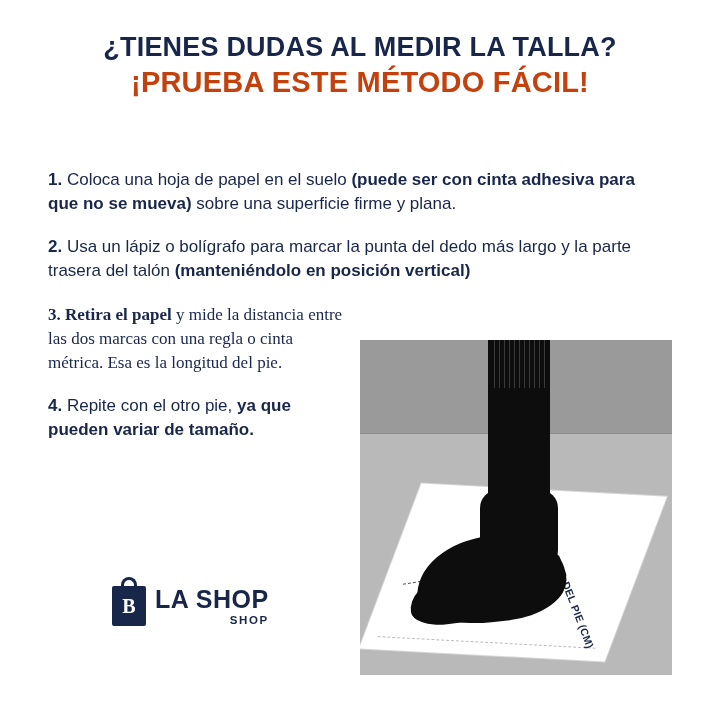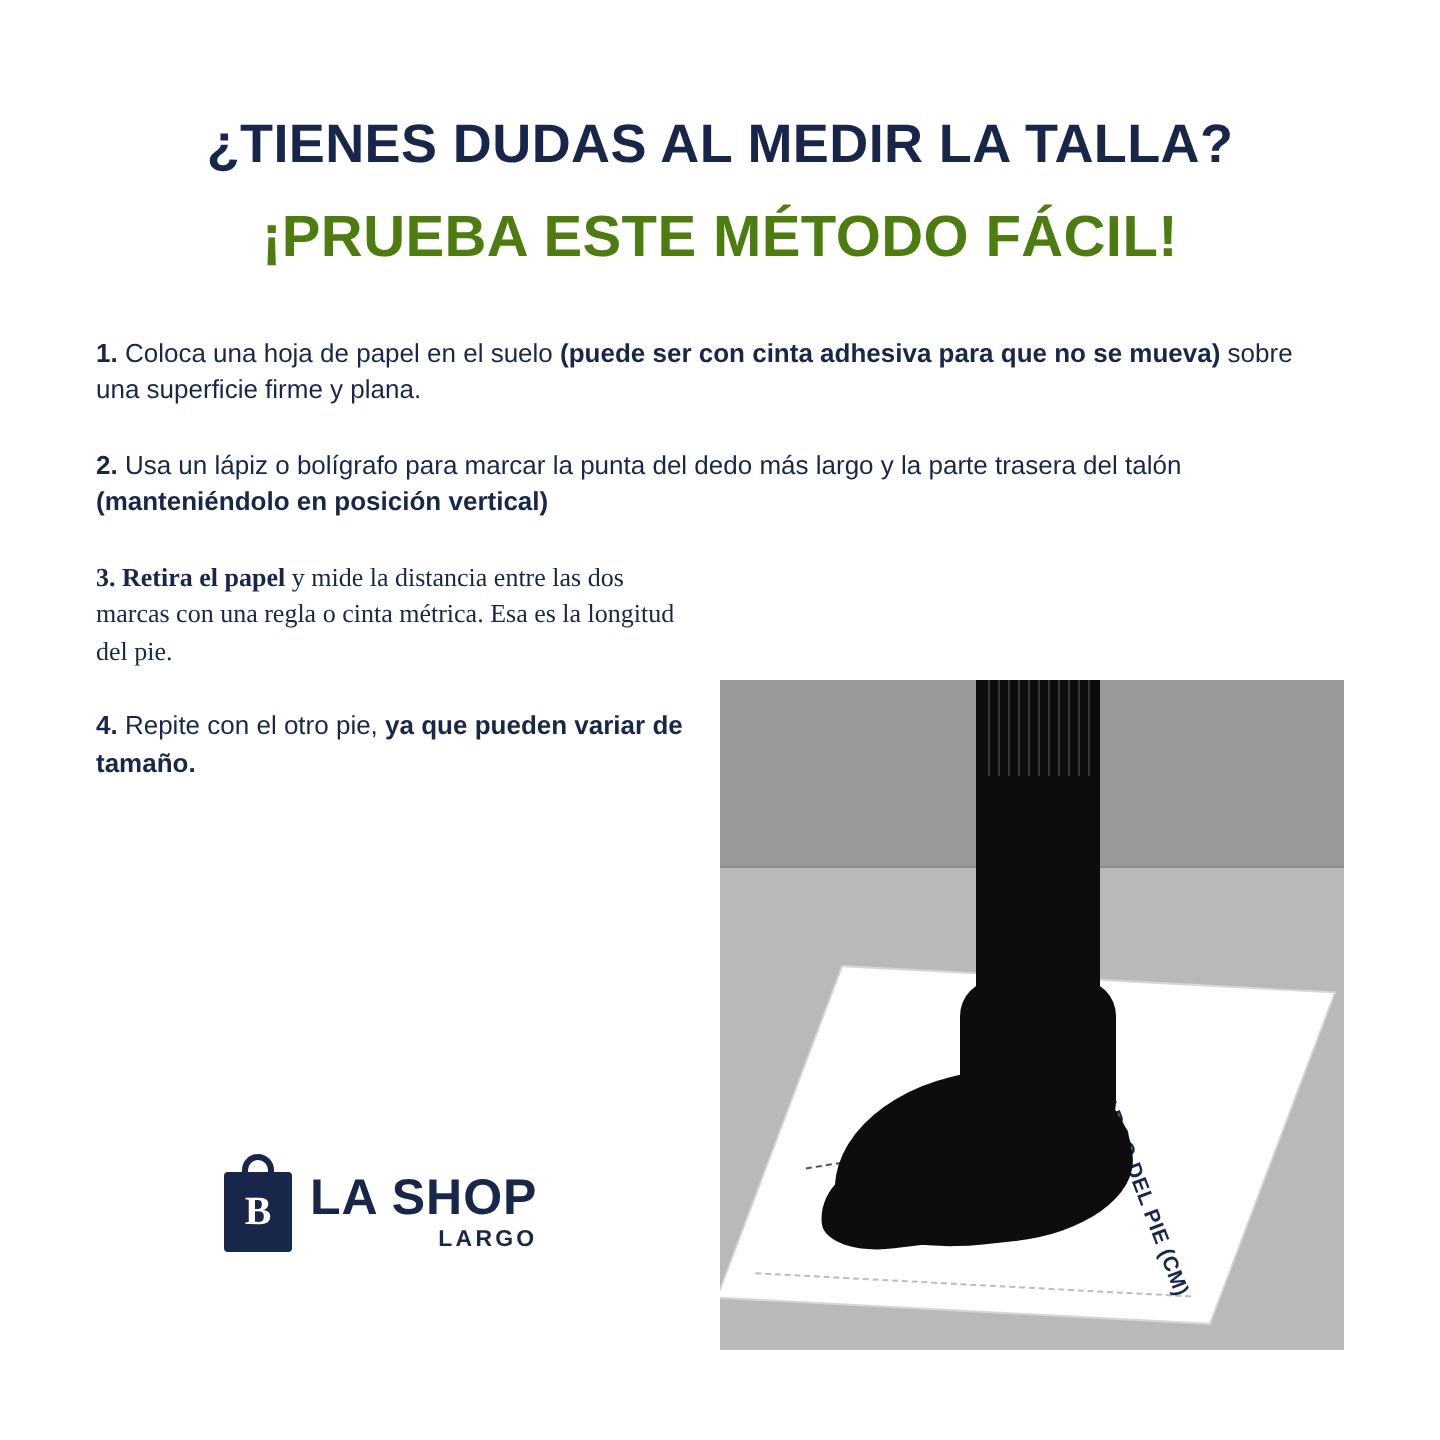--- a/index.html
+++ b/index.html
@@ -17,47 +17,47 @@
   .page {
     position: relative;
     width: 720px;
     height: 720px;
     box-sizing: border-box;
   }
 
   
   .heading {
     text-align: center;
-    padding-top: 57px;
+    padding-top: 32px;
   }
   .heading .line1 {
     font-size: 27px;
     font-weight: bold;
     letter-spacing: 0.2px;
     color: #18264a;
     line-height: 1.15;
   }
   .heading .line2 {
     font-size: 29px;
     font-weight: bold;
     letter-spacing: 0.2px;
-    color: #4d7c0f;
+    color: #c2410c;
     line-height: 1.15;
-    margin-top: 15px;
+    margin-top: 3px;
   }
 
   
   .steps {
     position: absolute;
     left: 48px;
     top: 168px;
     width: 600px;
   }
   .step {
-    font-size: 13px;
+    font-size: 17px;
     line-height: 1.42;
     color: #18264a;
     margin-bottom: 19px;
   }
   .step .num {
     font-weight: bold;
   }
   .step b {
     font-weight: bold;
   }
@@ -290,17 +290,17 @@
     <div class="foot"></div>
     <div class="toe"></div>
   </div>
 
   <div class="logo">
     <div class="bag">
       <div class="bag-b">B</div>
     </div>
     <div class="logo-text">
       <div class="brand">LA SHOP</div>
-      <div class="sub">LARGO</div>
+      <div class="sub">SHOP</div>
     </div>
   </div>
 
 </div>
 
 </body></html>

